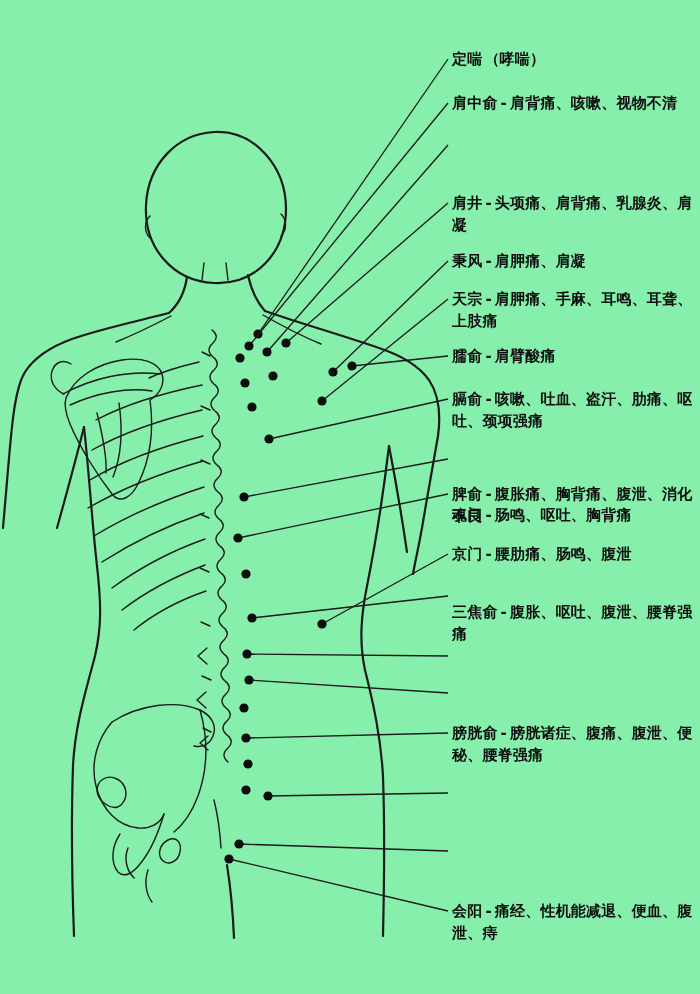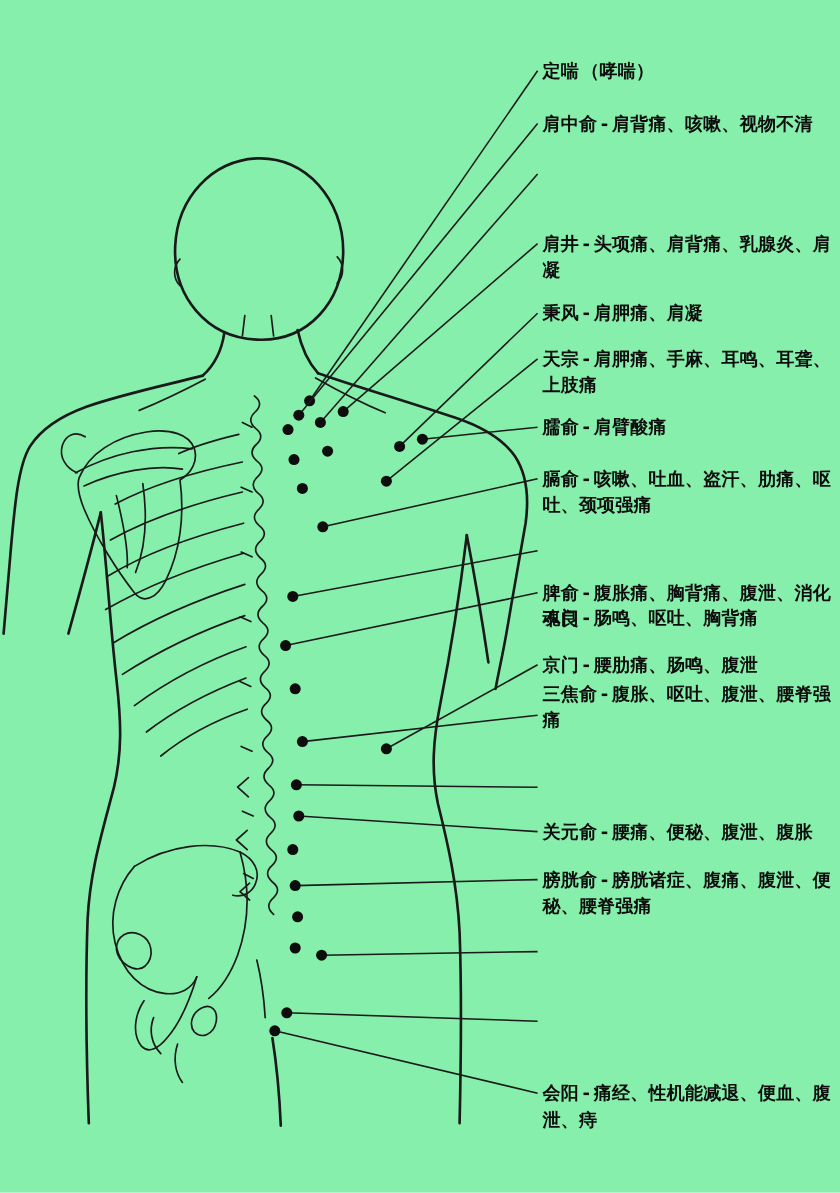--- a/index.html
+++ b/index.html
@@ -155,18 +155,17 @@
       <div class="acupoint-label" style="left: 452px; top: 48px;"><span class="acupoint-name">定喘</span><span class="acupoint-sep"></span><span class="acupoint-symptoms">（哮喘）</span></div>
       <div class="acupoint-label" style="left: 452px; top: 92px;"><span class="acupoint-name">肩中俞</span><span class="acupoint-sep">-</span><span class="acupoint-symptoms">肩背痛、咳嗽、视物不清</span></div>
       <div class="acupoint-label" style="left: 452px; top: 192px;"><span class="acupoint-name">肩井</span><span class="acupoint-sep">-</span><span class="acupoint-symptoms">头项痛、肩背痛、乳腺炎、肩凝</span></div>
       <div class="acupoint-label" style="left: 452px; top: 250px;"><span class="acupoint-name">秉风</span><span class="acupoint-sep">-</span><span class="acupoint-symptoms">肩胛痛、肩凝</span></div>
       <div class="acupoint-label" style="left: 452px; top: 288px;"><span class="acupoint-name">天宗</span><span class="acupoint-sep">-</span><span class="acupoint-symptoms">肩胛痛、手麻、耳鸣、耳聋、上肢痛</span></div>
       <div class="acupoint-label" style="left: 452px; top: 345px;"><span class="acupoint-name">臑俞</span><span class="acupoint-sep">-</span><span class="acupoint-symptoms">肩臂酸痛</span></div>
       <div class="acupoint-label" style="left: 452px; top: 388px;"><span class="acupoint-name">膈俞</span><span class="acupoint-sep">-</span><span class="acupoint-symptoms">咳嗽、吐血、盗汗、肋痛、呕吐、颈项强痛</span></div>
       <div class="acupoint-label" style="left: 452px; top: 468px; margin-top: 36px;"><span class="acupoint-name">魂门</span><span class="acupoint-sep">-</span><span class="acupoint-symptoms">肠鸣、呕吐、胸背痛</span></div>
       <div class="acupoint-label" style="left: 452px; top: 483px;"><span class="acupoint-name">脾俞</span><span class="acupoint-sep">-</span><span class="acupoint-symptoms">腹胀痛、胸背痛、腹泄、消化不良</span></div>
       <div class="acupoint-label" style="left: 452px; top: 543px;"><span class="acupoint-name">京门</span><span class="acupoint-sep">-</span><span class="acupoint-symptoms">腰肋痛、肠鸣、腹泄</span></div>
-      <div class="acupoint-label" style="left: 452px; top: 567px;"><span class="acupoint-name">三焦俞</span><span class="acupoint-sep">-</span><span class="acupoint-symptoms">腹胀、呕吐、腹泄、腰脊强痛</span></div>
-      <div class="acupoint-label" style="left: 452px; top: 682px;"><span class="acupoint-name">关元俞</span><span class="acupoint-sep">-</span><span class="acupoint-symptoms">腰痛、便秘、腹泄、腹胀</span></div>
+      <div class="acupoint-label" style="left: 452px; top: 601px;"><span class="acupoint-name">三焦俞</span><span class="acupoint-sep">-</span><span class="acupoint-symptoms">腹胀、呕吐、腹泄、腰脊强痛</span></div>
       <div class="acupoint-label" style="left: 452px; top: 722px;"><span class="acupoint-name">膀胱俞</span><span class="acupoint-sep">-</span><span class="acupoint-symptoms">膀胱诸症、腹痛、腹泄、便秘、腰脊强痛</span></div>
       <div class="acupoint-label" style="left: 452px; top: 900px;"><span class="acupoint-name">会阳</span><span class="acupoint-sep">-</span><span class="acupoint-symptoms">痛经、性机能减退、便血、腹泄、痔</span></div>
     </div>
 </div>
 
 </body></html>

